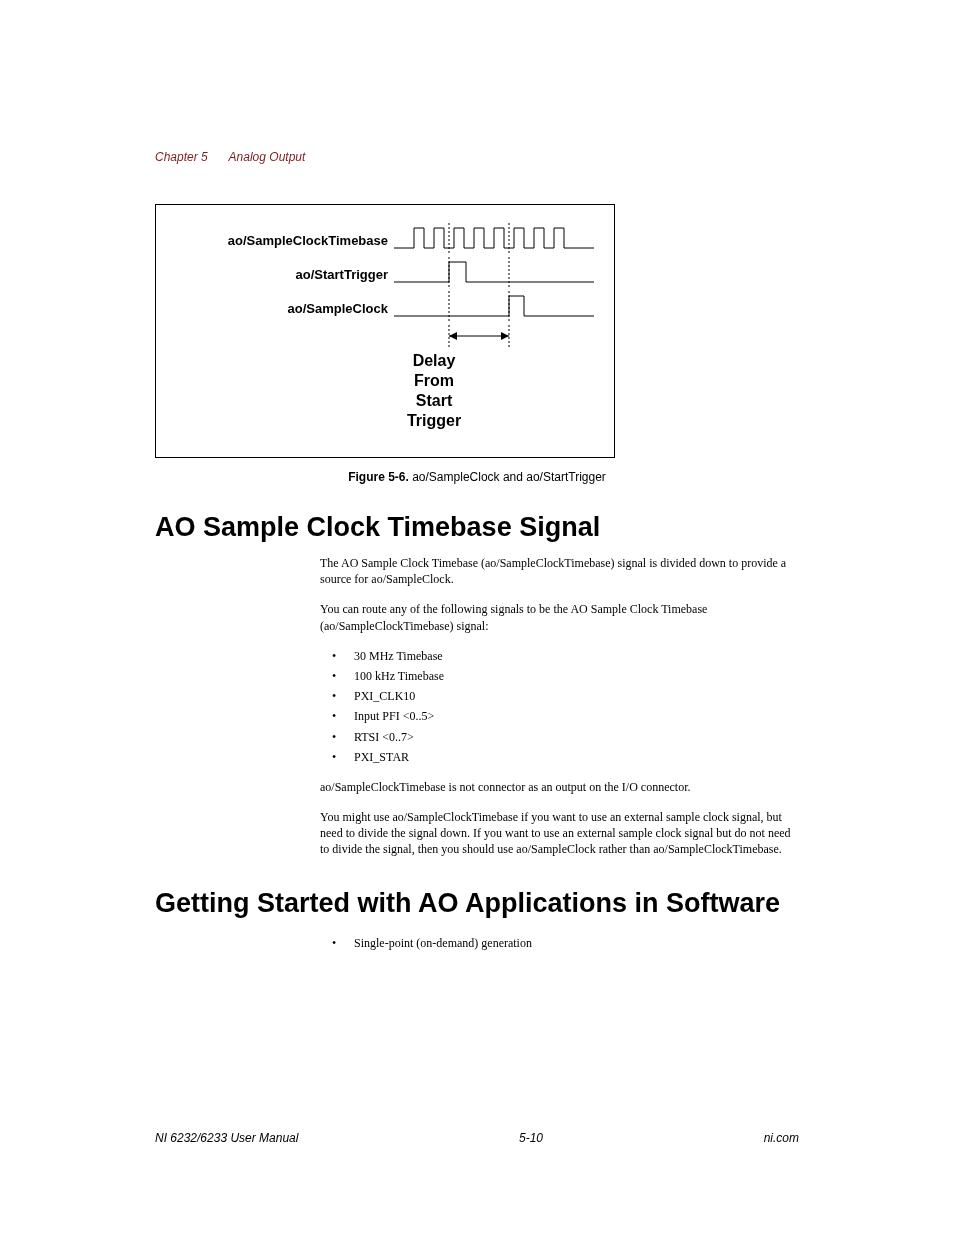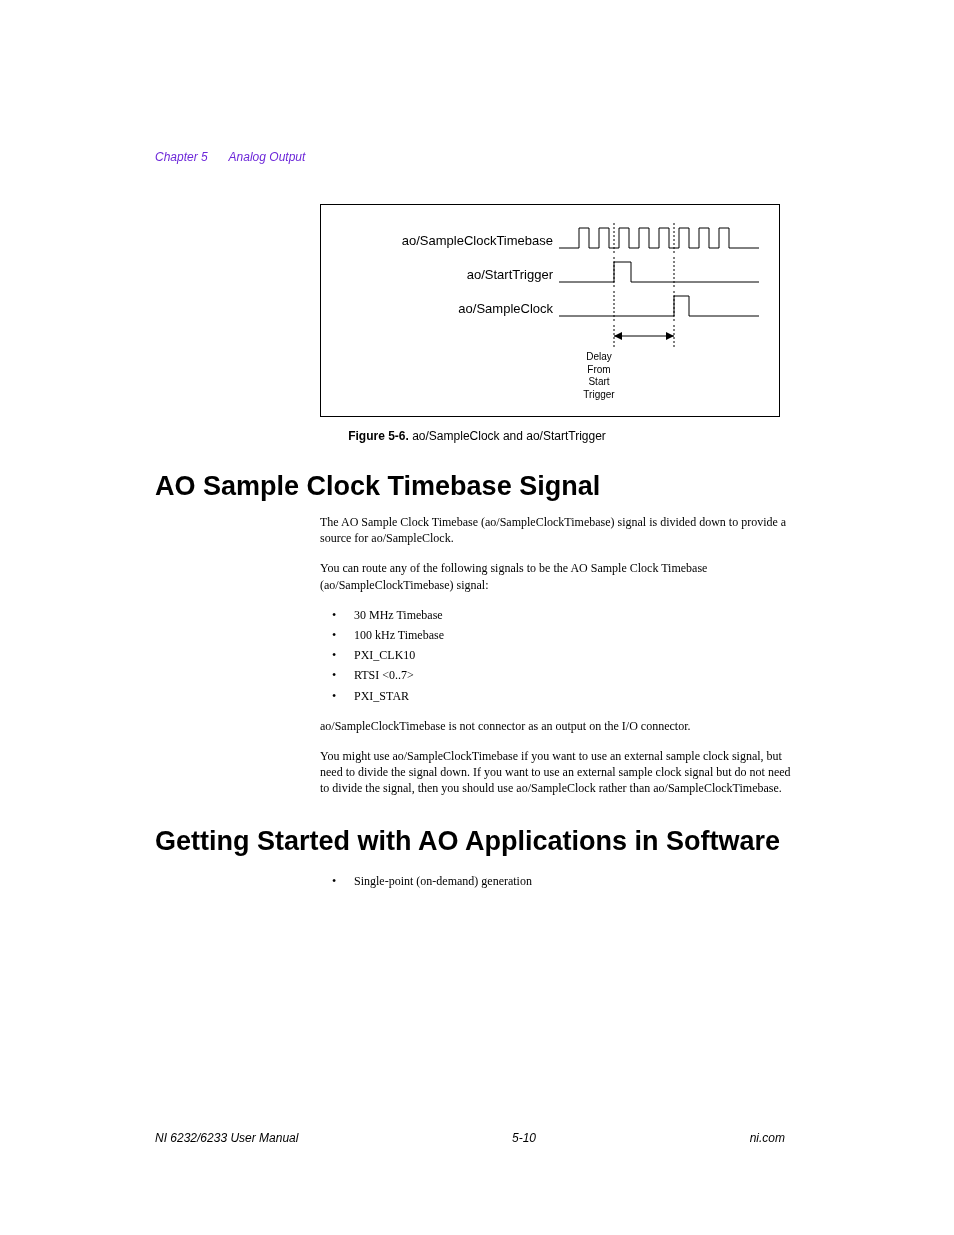--- a/index.html
+++ b/index.html
@@ -13,49 +13,49 @@
     width: 954px;
     height: 1235px;
     position: relative;
     box-sizing: border-box;
     padding: 150px 155px 0 155px;
   }
   .running-head {
     font-style: italic;
     font-family: Arial, Helvetica, sans-serif;
     font-size: 12px;
-    color: #6d28d9;
+    color: #7f1d1d;
     margin-bottom: 40px;
   }
   .running-head .chap { margin-right: 18px; }
   .figure-box {
-    margin-left: 165px;
     width: 460px;
     border: 1px solid #000;
     box-sizing: border-box;
-    padding: 18px 12px 15px 12px;
+    padding: 18px 12px 26px 12px;
+    font-weight: bold;
   }
   .sig-row {
     display: flex;
     align-items: center;
     height: 34px;
   }
   .sig-label {
     width: 220px;
     text-align: right;
     font-family: Arial, Helvetica, sans-serif;
     font-size: 13px;
     padding-right: 6px;
   }
   .sig-wave { flex: 1; }
   .delay-block {
     margin-left: 226px;
     text-align: center;
     font-family: Arial, Helvetica, sans-serif;
-    font-size: 10px;
+    font-size: 16px;
     line-height: 1.25;
     width: 80px;
   }
   .fig-caption {
     text-align: center;
     font-family: Arial, Helvetica, sans-serif;
     font-size: 12px;
     margin: 12px 0 28px 0;
   }
   .fig-caption .figlabel { font-weight: bold; }
@@ -90,21 +90,21 @@
   ul.bullets li::before {
     content: "•";
     position: absolute;
     left: 12px;
     top: 0;
   }
   .footer {
     position: absolute;
     bottom: 90px;
     left: 155px;
-    right: 169px;
+    right: 155px;
     display: flex;
     justify-content: space-between;
     font-family: Arial, Helvetica, sans-serif;
     font-size: 12px;
     font-style: italic;
   }
 </style>
 </head>
 <body>
 
@@ -177,20 +177,21 @@
 
   <h2 class="subhead">AO Sample Clock Timebase Signal</h2>
 
   <div class="body-block">
     <p>The AO Sample Clock Timebase (ao/SampleClockTimebase) signal is divided down to provide a source for ao/SampleClock.</p>
     <p>You can route any of the following signals to be the AO Sample Clock Timebase (ao/SampleClockTimebase) signal:</p>
     <ul class="bullets">
       <li>30 MHz Timebase</li>
       <li>100 kHz Timebase</li>
       <li>PXI_CLK10</li>
+      <li>Input PFI &lt;0..5&gt;</li>
       <li>RTSI &lt;0..7&gt;</li>
       <li>PXI_STAR</li>
     </ul>
     <p>ao/SampleClockTimebase is not connector as an output on the I/O connector.</p>
     <p>You might use ao/SampleClockTimebase if you want to use an external sample clock signal, but need to divide the signal down. If you want to use an external sample clock signal but do not need to divide the signal, then you should use ao/SampleClock rather than ao/SampleClockTimebase.</p>
   </div>
 
   <h1 class="mainhead">Getting Started with AO Applications in Software</h1>
 
   <div class="body-block">

